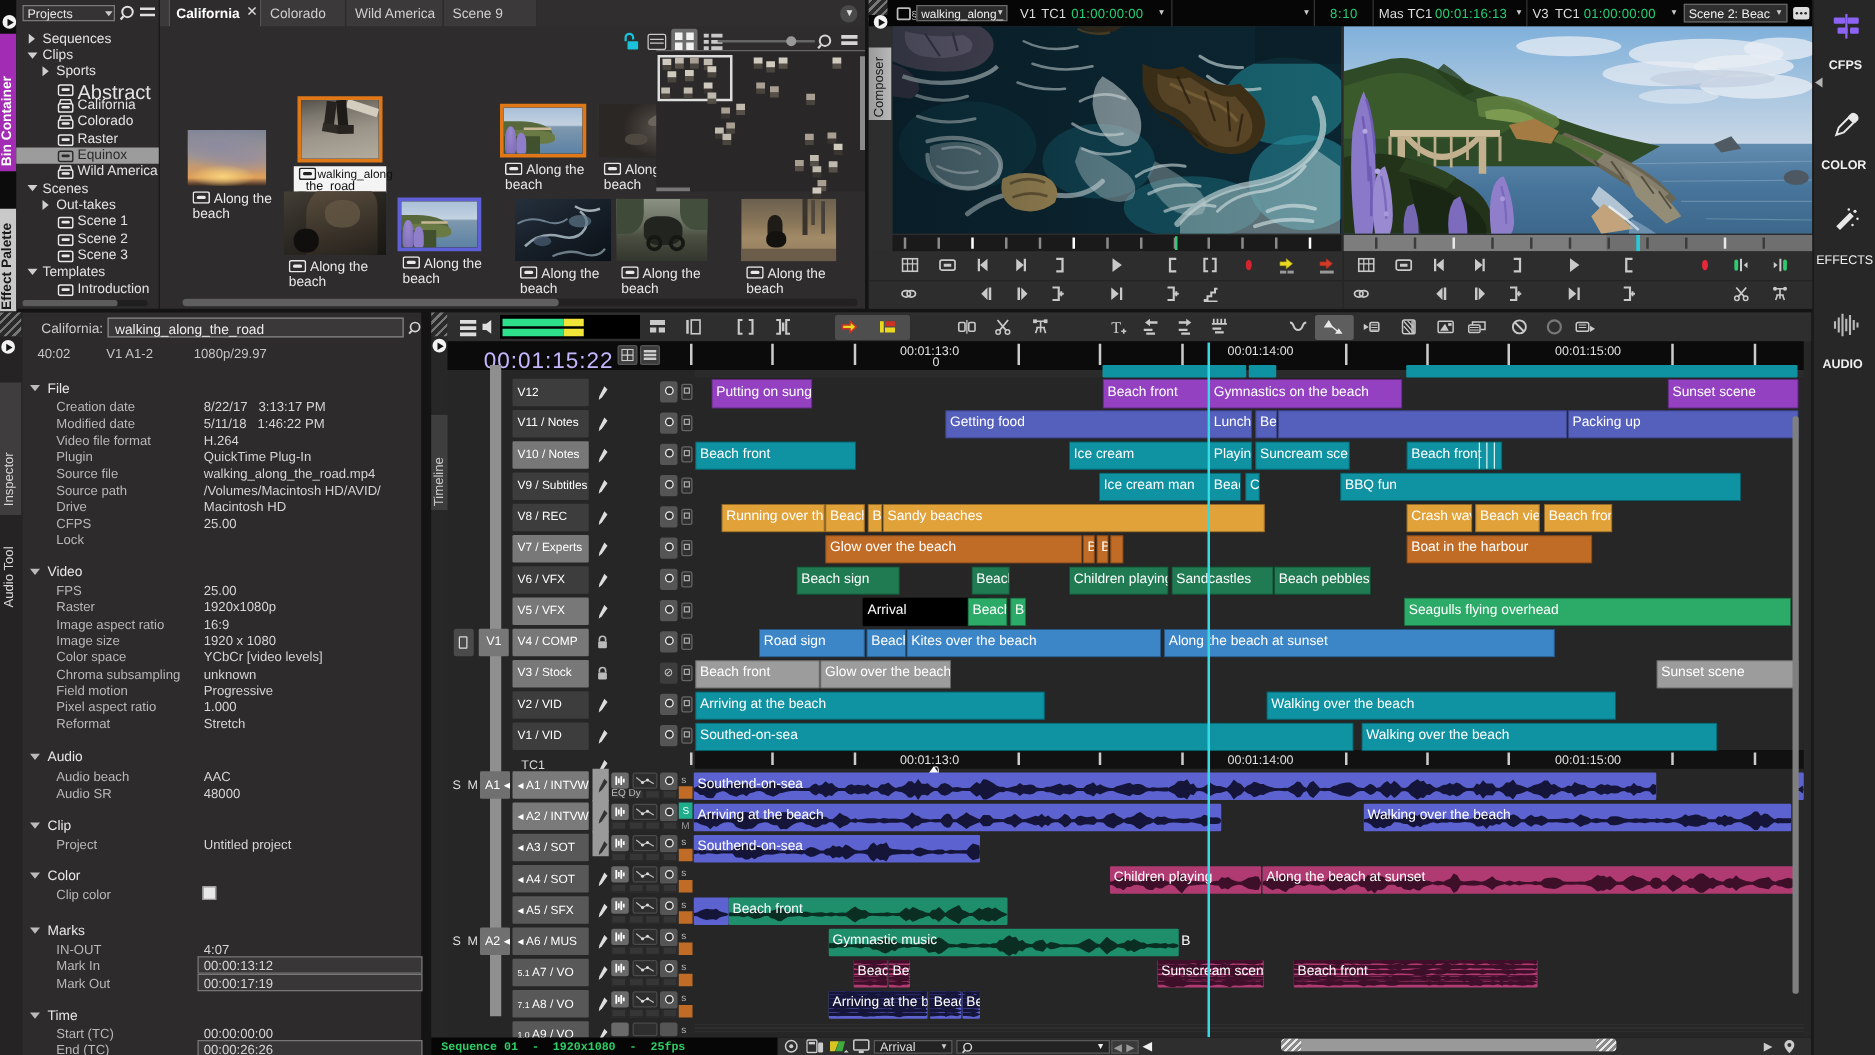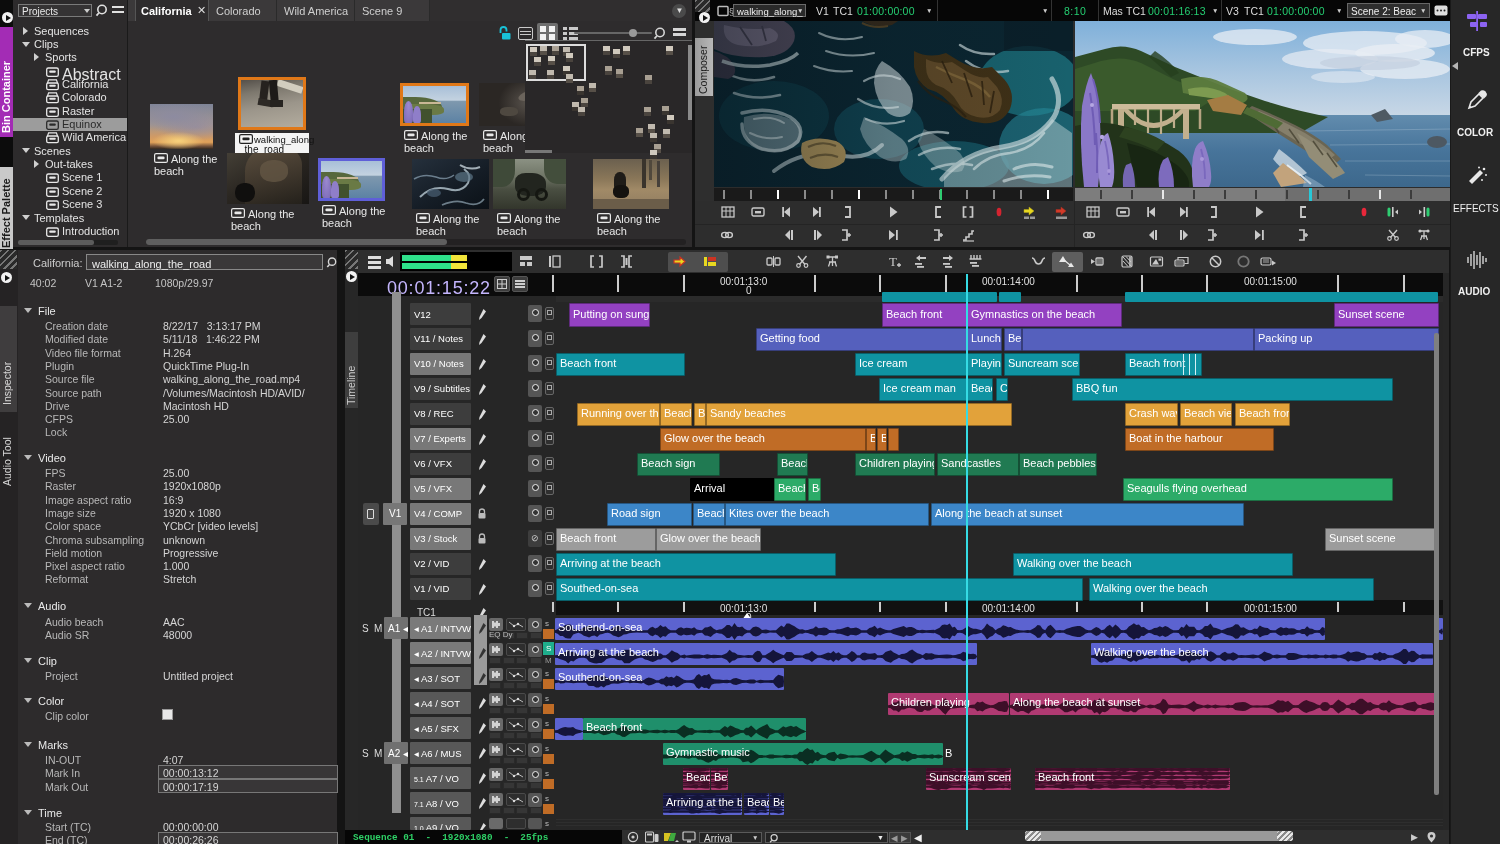--- a/index.html
+++ b/index.html
@@ -1173,21 +1173,21 @@
   </div>
 <div class="clip" style="left:690px;top:477.6px;width:100px;height:23.5px;background:#000000;border:1px solid rgba(0,0,0,0.35)">
     <span style="color:#fff">Arrival</span>
   </div>
 <div class="clip" style="left:774px;top:477.6px;width:32px;height:23.5px;background:#2cab68;border:1px solid rgba(0,0,0,0.35)">
     <span style="color:#fff">Beach</span>
   </div>
 <div class="clip" style="left:808px;top:477.6px;width:13px;height:23.5px;background:#2cab68;border:1px solid rgba(0,0,0,0.35)">
     <span style="color:#fff">Be</span>
   </div>
-<div class="clip" style="left:1123px;top:477.6px;width:270px;height:23.5px;background:#2cab68;border:1px solid rgba(0,0,0,0.35)">
+<div class="clip" style="left:1123px;top:477.6px;width:310px;height:23.5px;background:#2cab68;border:1px solid rgba(0,0,0,0.35)">
     <span style="color:#fff">Seagulls flying overhead</span>
   </div>
 <div class="clip" style="left:607px;top:502.6px;width:85px;height:23.5px;background:#3c86c8;border:1px solid rgba(0,0,0,0.35)">
     <span style="color:#fff">Road sign</span>
   </div>
 <div class="clip" style="left:693px;top:502.6px;width:32px;height:23.5px;background:#3c86c8;border:1px solid rgba(0,0,0,0.35)">
     <span style="color:#fff">Beach</span>
   </div>
 <div class="clip" style="left:725px;top:502.6px;width:204px;height:23.5px;background:#3c86c8;border:1px solid rgba(0,0,0,0.35)">
     <span style="color:#fff">Kites over the beach</span>

